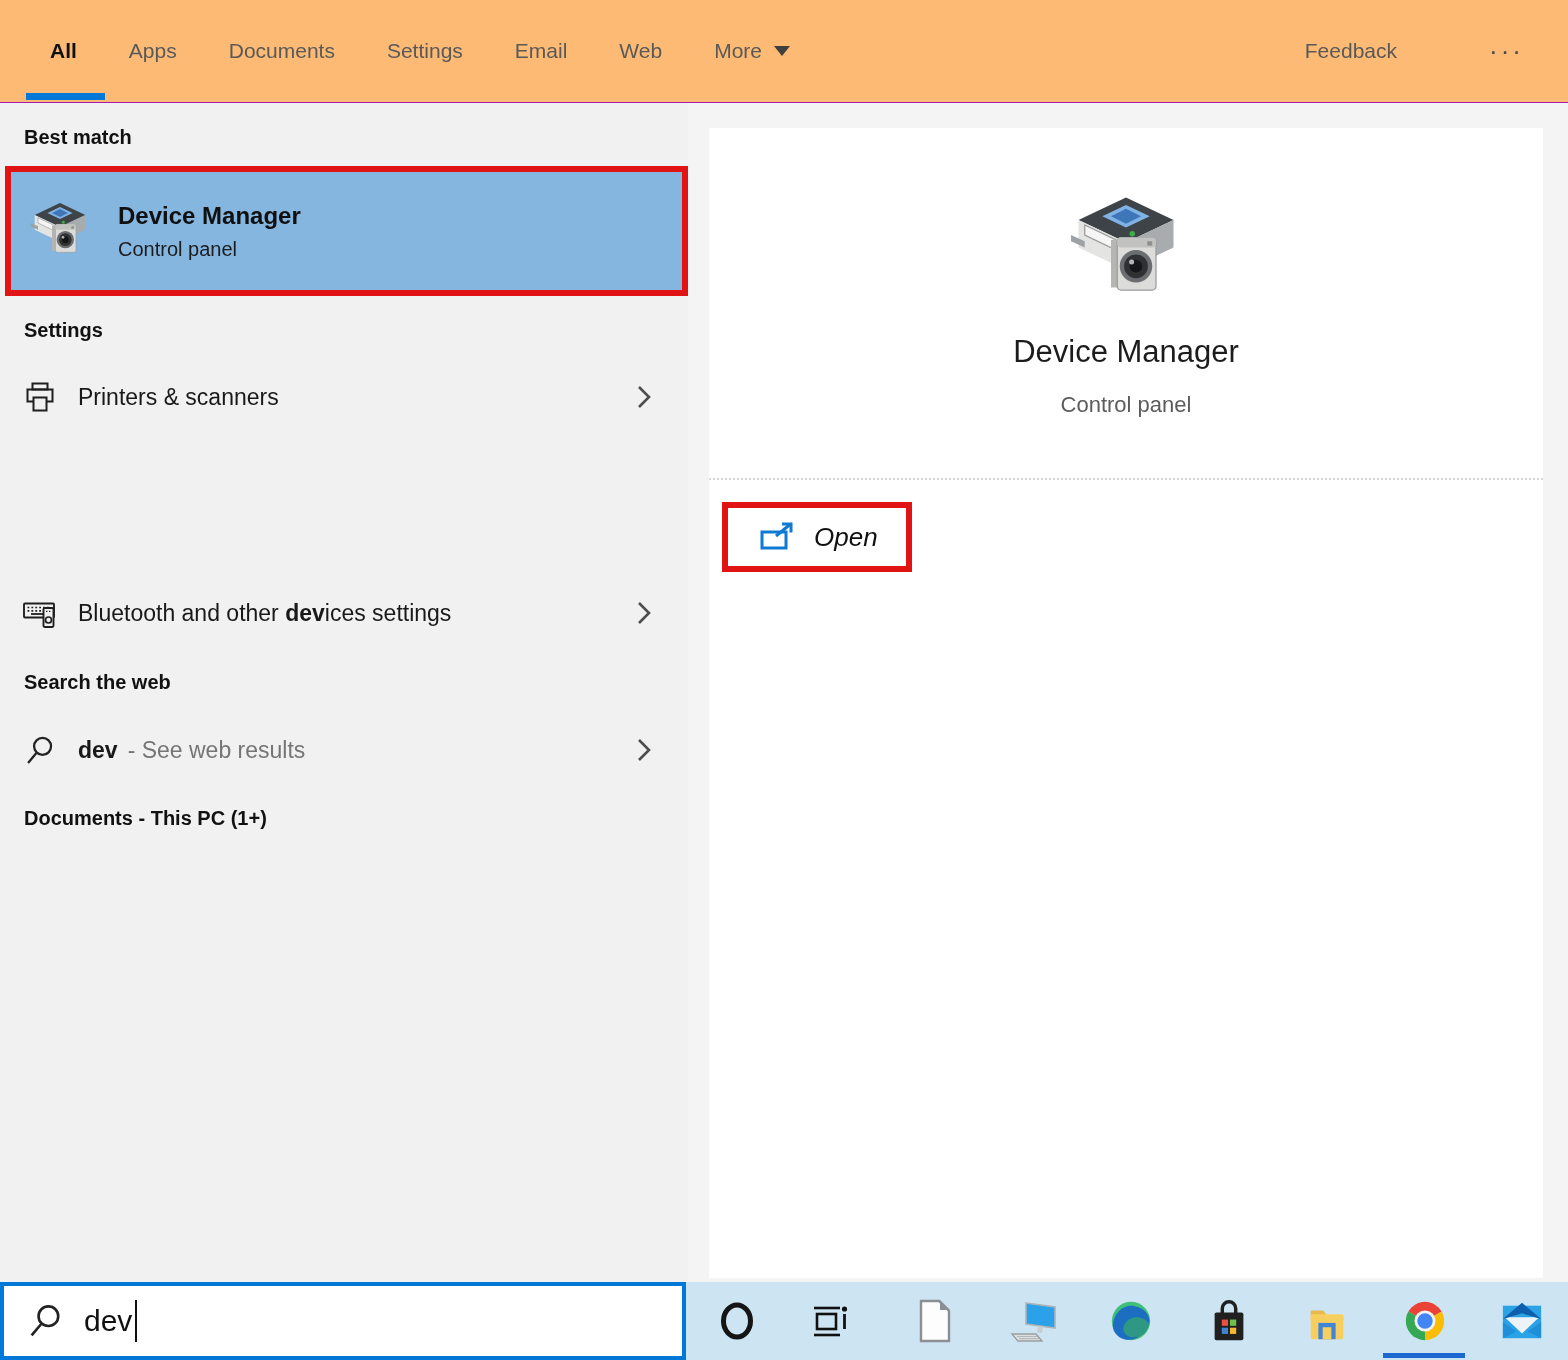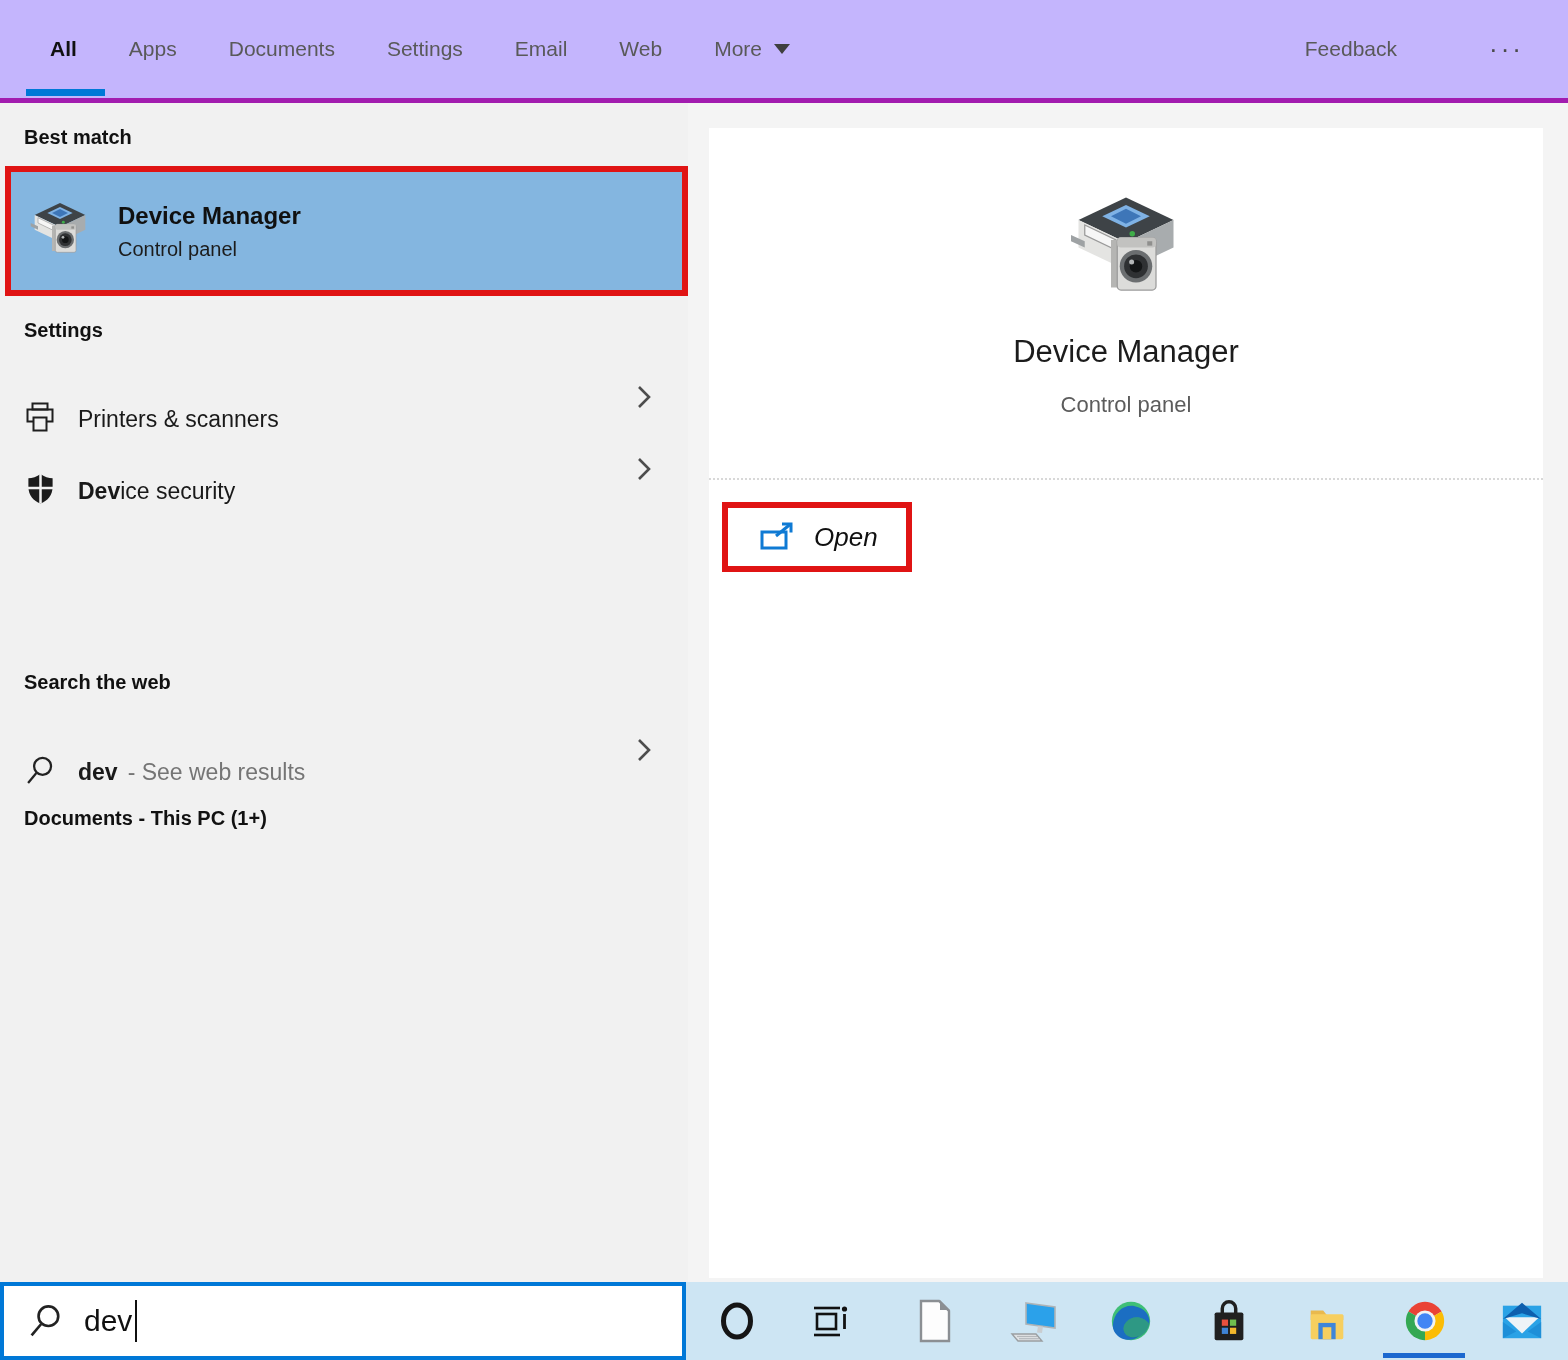--- a/index.html
+++ b/index.html
@@ -1,21 +1,21 @@
 <!DOCTYPE html>
 <html><head>
 <meta charset="utf-8">
 <style>
   * { margin:0; padding:0; box-sizing:border-box; }
   body { font-family:"Liberation Sans","DejaVu Sans",sans-serif; background:#888; }
   .screen { position:relative; width:1568px; height:1360px; background:#f1f1f1; overflow:hidden; }
 
   
   .header { position:absolute; left:0; top:0; width:1568px; height:103px;
-            background:#c4b5fd; border-bottom:5px solid #a21caf;
+            background:#fdba74; border-bottom:1px solid #a21caf;
             display:flex; align-items:center; padding:0 44px 0 50px; gap:52px; }
   .tab { font-size:21px; color:#595959; cursor:default; white-space:nowrap; display:flex; align-items:center; }
   .tab.active { color:#111; font-weight:700; }
   .dropdown-tri { display:inline-block; width:0; height:0; margin-left:12px;
                   border-left:8px solid transparent; border-right:8px solid transparent;
                   border-top:10px solid #3f3f3f; }
   .header-spacer { flex:1; }
   .feedback { font-size:21px; color:#595959; }
   .overflow-dots { font-size:26px; color:#4a4a4a; letter-spacing:3px; margin-left:40px; }
   .tab-underline { position:absolute; left:26px; bottom:2px; width:79px; height:7px; background:#0078d7; }
@@ -31,21 +31,21 @@
   .best-match-item { position:absolute; left:5px; top:63px; width:683px; height:130px;
                      background:#84b6e0; display:flex; align-items:center; }
   .bm-icon { margin-left:23px; width:64px; height:64px; flex:0 0 auto; }
   .bm-text { margin-left:26px; }
   .bm-title { font-size:24px; font-weight:700; color:#101010; }
   .bm-sub   { font-size:20px; color:#1c1c1c; margin-top:8px; }
 
   .annotation-box { position:absolute; border:6px solid #e01414; pointer-events:none; z-index:5; }
   .red-best { left:5px; top:63px; width:683px; height:130px; }
 
-  .result-row { position:absolute; left:0; width:688px; height:72px; display:flex; align-items:flex-end; }
+  .result-row { position:absolute; left:0; width:688px; height:72px; display:flex; align-items:center; }
   .row-1 { top:258px; } .row-2 { top:330px; } .row-3 { top:402px; } .row-4 { top:474px; }
   .row-web { top:611px; }
   .row-icon { width:40px; margin-left:20px; display:flex; justify-content:center; align-items:center; flex:0 0 auto; }
   .row-label { margin-left:18px; font-size:23px; color:#191919; white-space:pre; }
   .match-bold { font-weight:700; }
   .web-suffix { color:#757575; margin-left:10px; }
   .chevron { position:absolute; right:36px; top:50%; transform:translateY(-50%); }
 
   
   .right-panel { position:absolute; left:688px; top:103px; width:880px; height:1179px; background:#f4f4f4; }
@@ -172,33 +172,39 @@
           <rect x="3.5" y="8.5" width="25" height="12" fill="none" stroke="#1f1f1f" stroke-width="2"></rect>
           <rect x="9.5" y="16.5" width="13" height="13" fill="#f1f1f1" stroke="#1f1f1f" stroke-width="2"></rect>
         </svg>
       </span>
       <span class="row-label"><span>Printers &amp; scanners</span><span class="match-bold"></span><span></span></span>
       <svg class="chevron" width="16" height="28">
           <use href="#chev"></use>
         </svg>
     </div>
 
-    <div class="result-row row-2">
+
+
+    <div class="result-row row-4">
       <span class="row-icon">
-        <svg width="31" height="33" viewBox="0 0 32 34">
-            <use href="#shield"></use>
-          </svg>
+        <svg width="36" height="36" viewBox="0 0 36 36">
+          <rect x="2" y="8.5" width="30" height="14" rx="1" fill="none" stroke="#1f1f1f" stroke-width="1.9"></rect>
+          <line x1="5.5" y1="12.5" x2="28" y2="12.5" stroke="#1f1f1f" stroke-width="1.7" stroke-dasharray="1.8 2.1"></line>
+          <line x1="5.5" y1="15.8" x2="28" y2="15.8" stroke="#1f1f1f" stroke-width="1.7" stroke-dasharray="1.8 2.1"></line>
+          <line x1="9" y1="19" x2="21" y2="19" stroke="#1f1f1f" stroke-width="1.8"></line>
+          <rect x="21.5" y="13" width="10" height="19" rx="1.2" fill="#f1f1f1" stroke="#1f1f1f" stroke-width="1.9"></rect>
+          <line x1="24" y1="16.4" x2="29" y2="16.4" stroke="#1f1f1f" stroke-width="1.3" stroke-dasharray="1.4 1.6"></line>
+          <circle cx="26.5" cy="25" r="3" fill="none" stroke="#1f1f1f" stroke-width="1.7"></circle>
+        </svg>
       </span>
-      <span class="row-label"><span></span><span class="match-bold">Dev</span><span>ice security</span></span>
+      <span class="row-label"><span>Bluetooth and other </span><span class="match-bold">dev</span><span>ices settings</span></span>
       <svg class="chevron" width="16" height="28">
           <use href="#chev"></use>
         </svg>
     </div>
-
-
 
     <div class="section-label lbl-web">Search the web</div>
 
     <div class="result-row row-web">
       <span class="row-icon">
         <svg width="31" height="31" viewBox="0 0 30 30">
             <use href="#mag"></use>
           </svg>
       </span>
       <span class="row-label"><span class="match-bold">dev</span><span class="web-suffix">- See web results</span></span>

